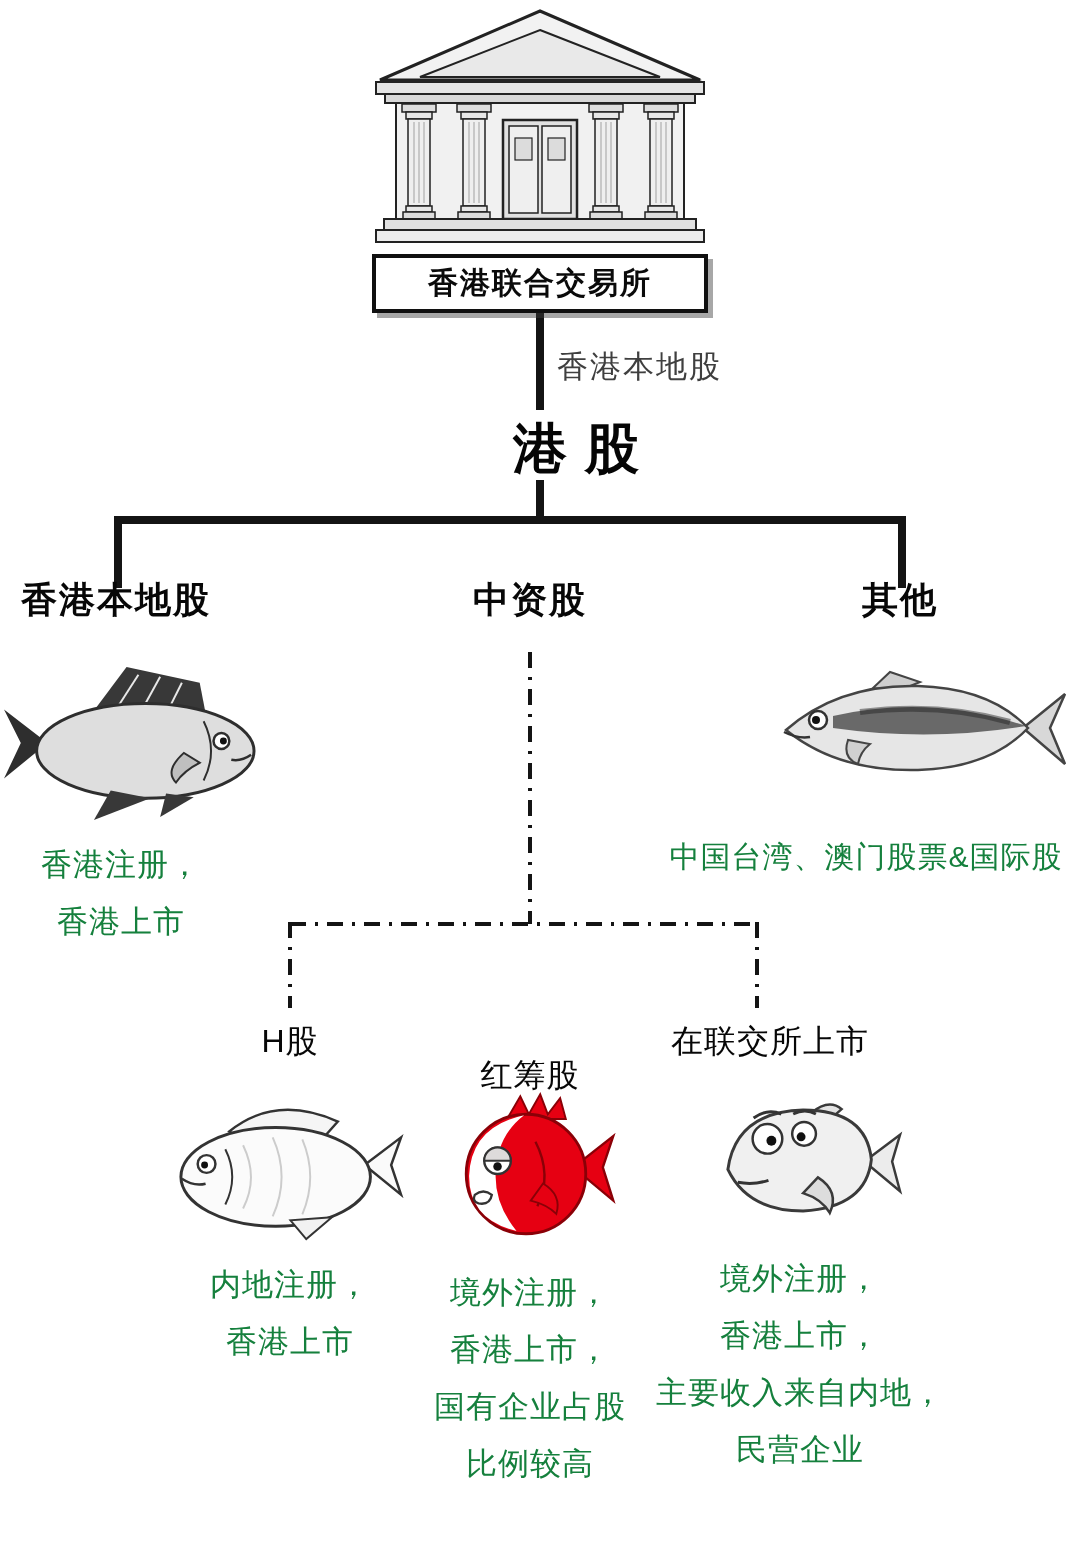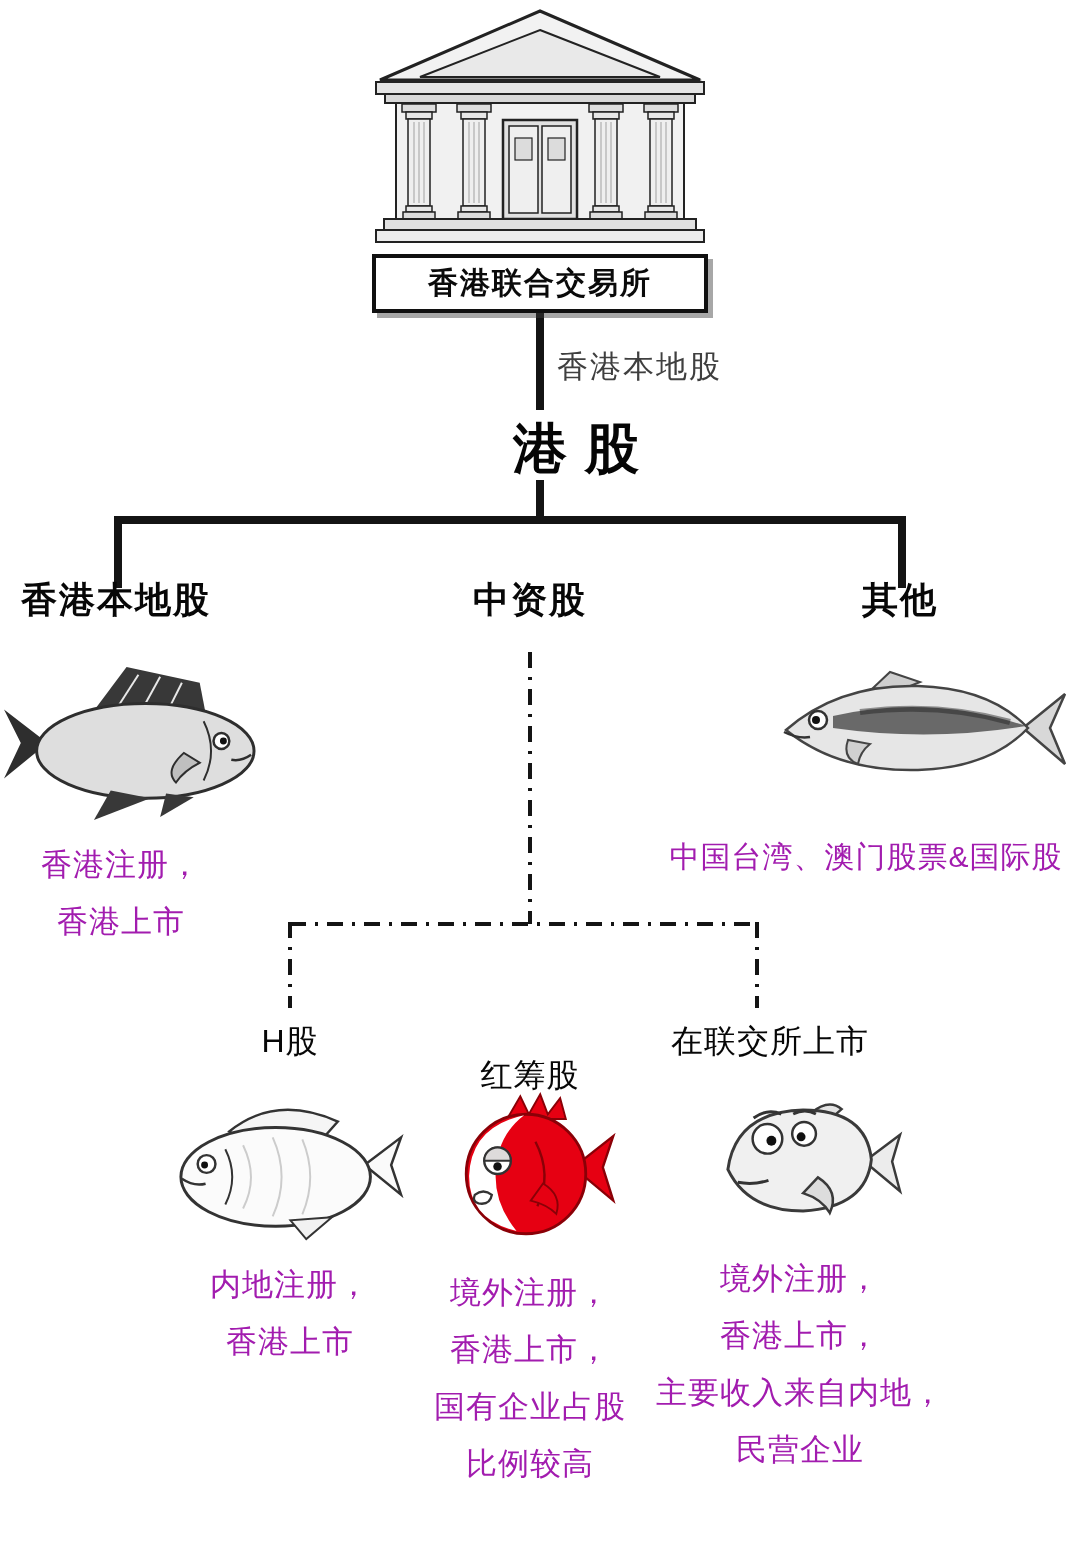--- a/index.html
+++ b/index.html
@@ -22,21 +22,21 @@
   
   .root-title{
     position:absolute;left:0;top:413px;width:1080px;text-align:center;
     font-size:54px;font-weight:bold;letter-spacing:18px;text-indent:18px;color:#050505;padding-left:36px;
   }
   .edge-label{
     position:absolute;left:557px;top:346px;font-size:31px;color:#3f3f3f;letter-spacing:2px;
   }
   .lv1-label{position:absolute;top:576px;font-size:36px;font-weight:bold;text-align:center;color:#070707;letter-spacing:2px;}
   .lv2-label{position:absolute;top:1020px;font-size:32px;font-weight:normal;text-align:center;color:#070707;letter-spacing:1px;}
-  .desc{position:absolute;text-align:center;font-size:31px;line-height:57px;color:#a21caf;letter-spacing:1px;}
+  .desc{position:absolute;text-align:center;font-size:31px;line-height:57px;color:#15803d;letter-spacing:1px;}
 
   .fish{position:absolute;}
   .fish svg{display:block;width:100%;height:100%;}
   .red-part{fill:var(--accent-red,#e60012);}
 </style>
 </head>
 <body>
 
 <div class="canvas">
 

